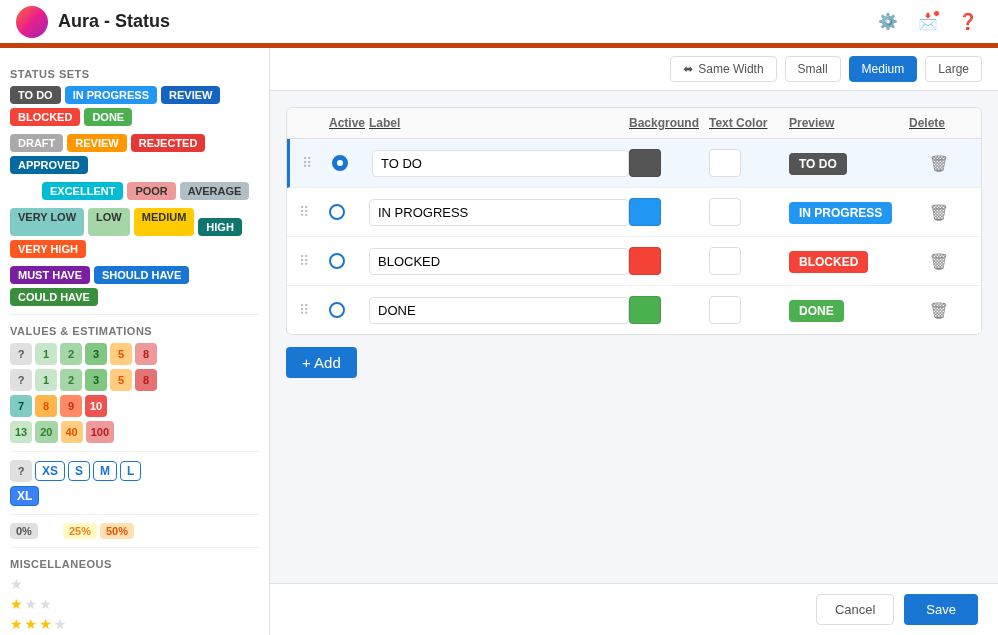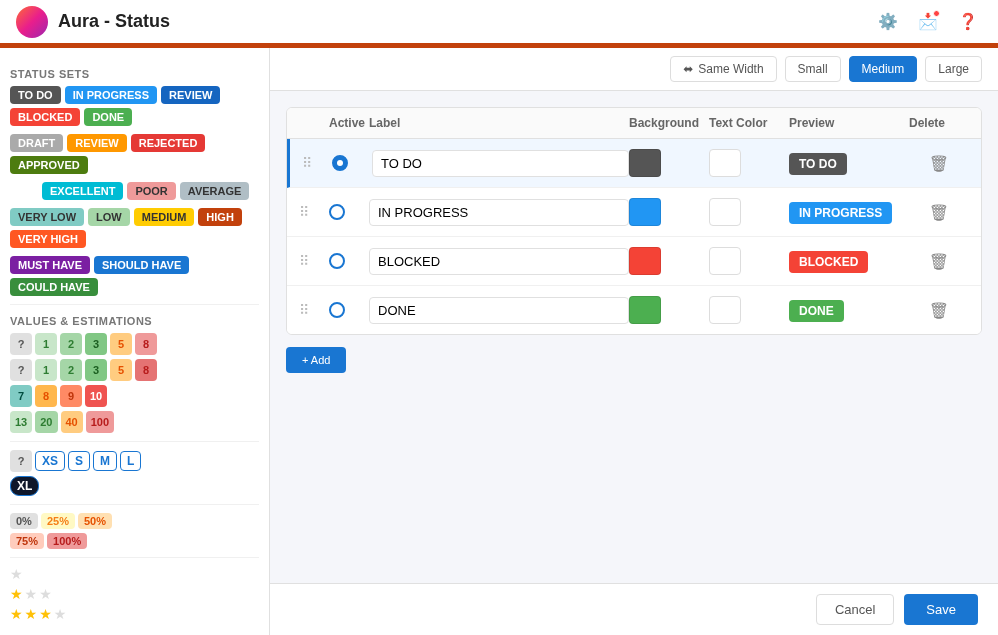--- a/index.html
+++ b/index.html
@@ -48,28 +48,28 @@
 
     
     .tag-todo-active { background: #555; color: white; }
     .tag-inprogress { background: #2196f3; color: white; }
     .tag-review-blue { background: #1565c0; color: white; }
     .tag-blocked { background: #f44336; color: white; }
     .tag-done { background: #4caf50; color: white; }
     .tag-draft { background: #aaa; color: white; }
     .tag-review-orange { background: #ff9800; color: white; }
     .tag-rejected { background: #e53935; color: white; }
-    .tag-approved { background: #4d7c0f; color: white; }
+    .tag-approved { background: #0369a1; color: white; }
     .tag-excellent { background: #00bcd4; color: white; margin-left: 32px; }
     .tag-poor { background: #ef9a9a; color: #333; }
     .tag-average { background: #b0bec5; color: #333; }
     .tag-verylow { background: #80cbc4; color: #333; }
     .tag-low { background: #a5d6a7; color: #333; }
     .tag-medium { background: #ffcc02; color: #333; }
-    .tag-high { background: #c2410c; color: white; }
+    .tag-high { background: #0f766e; color: white; margin-top: 10px; }
     .tag-veryhigh { background: #ff5722; color: white; }
     .tag-musthave { background: #7b1fa2; color: white; }
     .tag-shouldhave { background: #1976d2; color: white; }
     .tag-couldhave { background: #388e3c; color: white; }
 
     
     .num-tag {
       width: 22px; height: 22px; border-radius: 4px;
       display: inline-flex; align-items: center; justify-content: center;
       font-size: 11px; font-weight: 700; cursor: pointer;
@@ -93,33 +93,33 @@
     
     .size-tag {
       padding: 2px 6px;
       border-radius: 4px;
       font-size: 12px;
       font-weight: 600;
       border: 1px solid #1976d2;
       color: #1976d2;
       cursor: pointer;
     }
-    .size-tag-xl { background: #0f172a; color: white; border-color: #1976d2; border-radius: 9px; }
+    .size-tag-xl { background: #3b82f6; color: white; border-color: #1976d2; }
 
     
     .pct-tag {
       padding: 2px 6px;
       border-radius: 4px;
       font-size: 11px;
       font-weight: 600;
       background: #e0e0e0;
       color: #555;
       cursor: pointer;
     }
-    .pct-25 { background: #fff9c4; color: #f57f17; }
+    .pct-25 { background: #fff9c4; color: #f57f17; margin-left: 22px; }
     .pct-50 { background: #ffe0b2; color: #e65100; }
     .pct-75 { background: #ffccbc; color: #bf360c; }
     .pct-100 { background: #ef9a9a; color: #b71c1c; }
 
     
     .star { color: #ffc107; font-size: 14px; }
     .star-empty { color: #ddd; font-size: 14px; }
     .stars-group { display: flex; gap: 2px; margin-bottom: 4px; }
 
     
@@ -145,21 +145,21 @@
       color: #555;
       display: flex; align-items: center; gap: 4px;
     }
     .toolbar-btn.active { background: #1976d2; color: white; border-color: #1976d2; }
     .toolbar-btn-same { padding: 5px 12px; border-radius: 4px; border: 1px solid #ddd; background: white; cursor: pointer; font-size: 12px; color: #555; display: flex; align-items: center; gap: 5px; }
 
     .panel-body { flex: 1; overflow-y: auto; padding: 16px; }
 
     
     .status-table { background: white; border-radius: 6px; border: 1px solid #e0e0e0; overflow: hidden; }
-    .table-header { display: grid; grid-template-columns: 30px 40px 1fr 80px 80px 120px 60px; align-items: center; padding: 8px 12px; border-bottom: 1px solid #e0e0e0; background: #fafafa; }
+    .table-header { display: grid; grid-template-columns: 30px 40px 1fr 80px 80px 120px 60px; align-items: center; padding: 8px 12px; border-bottom: 1px solid #e0e0e0; background: #fafafa; text-decoration: underline; }
     .col-header { font-size: 12px; font-weight: 600; color: #666; }
 
     .table-row { display: grid; grid-template-columns: 30px 40px 1fr 80px 80px 120px 60px; align-items: center; padding: 10px 12px; border-bottom: 1px solid #f0f0f0; background: white; }
     .table-row:last-child { border-bottom: none; }
     .table-row.selected { background: #f0f7ff; border-left: 3px solid #1976d2; }
 
     .drag-handle { color: #bbb; cursor: grab; font-size: 14px; }
     .radio-btn { width: 16px; height: 16px; border-radius: 50%; border: 2px solid #1976d2; cursor: pointer; display: flex; align-items: center; justify-content: center; flex-shrink: 0; }
     .radio-btn.filled { background: #1976d2; }
     .radio-btn.filled::after { content: ''; width: 6px; height: 6px; border-radius: 50%; background: white; }
@@ -188,21 +188,21 @@
     .delete-btn { background: none; border: none; cursor: pointer; color: #888; font-size: 16px; padding: 4px; }
 
     .add-btn {
       margin-top: 12px;
       padding: 7px 16px;
       background: #1976d2;
       color: white;
       border: none;
       border-radius: 4px;
       cursor: pointer;
-      font-size: 11px;
+      font-size: 15px;
       font-weight: 500;
       display: inline-flex;
       align-items: center;
       gap: 6px;
     }
 
     .panel-footer {
       background: white;
       border-top: 1px solid #e0e0e0;
       padding: 10px 20px;
@@ -324,27 +324,24 @@
       <span class="size-tag size-tag-xl">XL</span>
     </div>
 
     <div class="divider"></div>
 
     <div class="num-row">
       <span class="pct-tag">0%</span>
       <span class="pct-tag pct-25">25%</span>
       <span class="pct-tag pct-50">50%</span>
     </div>
-    <div class="num-row">
-      <span class="pct-tag pct-75">75%</span>
-      <span class="pct-tag pct-100">100%</span>
-    </div>
 
     <div class="divider"></div>
 
+    <div class="sidebar-section-title">Miscellaneous</div>
 
     <div class="stars-group">
       <span class="star-empty">★</span>
     </div>
     <div class="stars-group">
       <span class="star">★</span>
       <span class="star-empty">★</span>
       <span class="star-empty">★</span>
     </div>
     <div class="stars-group">

